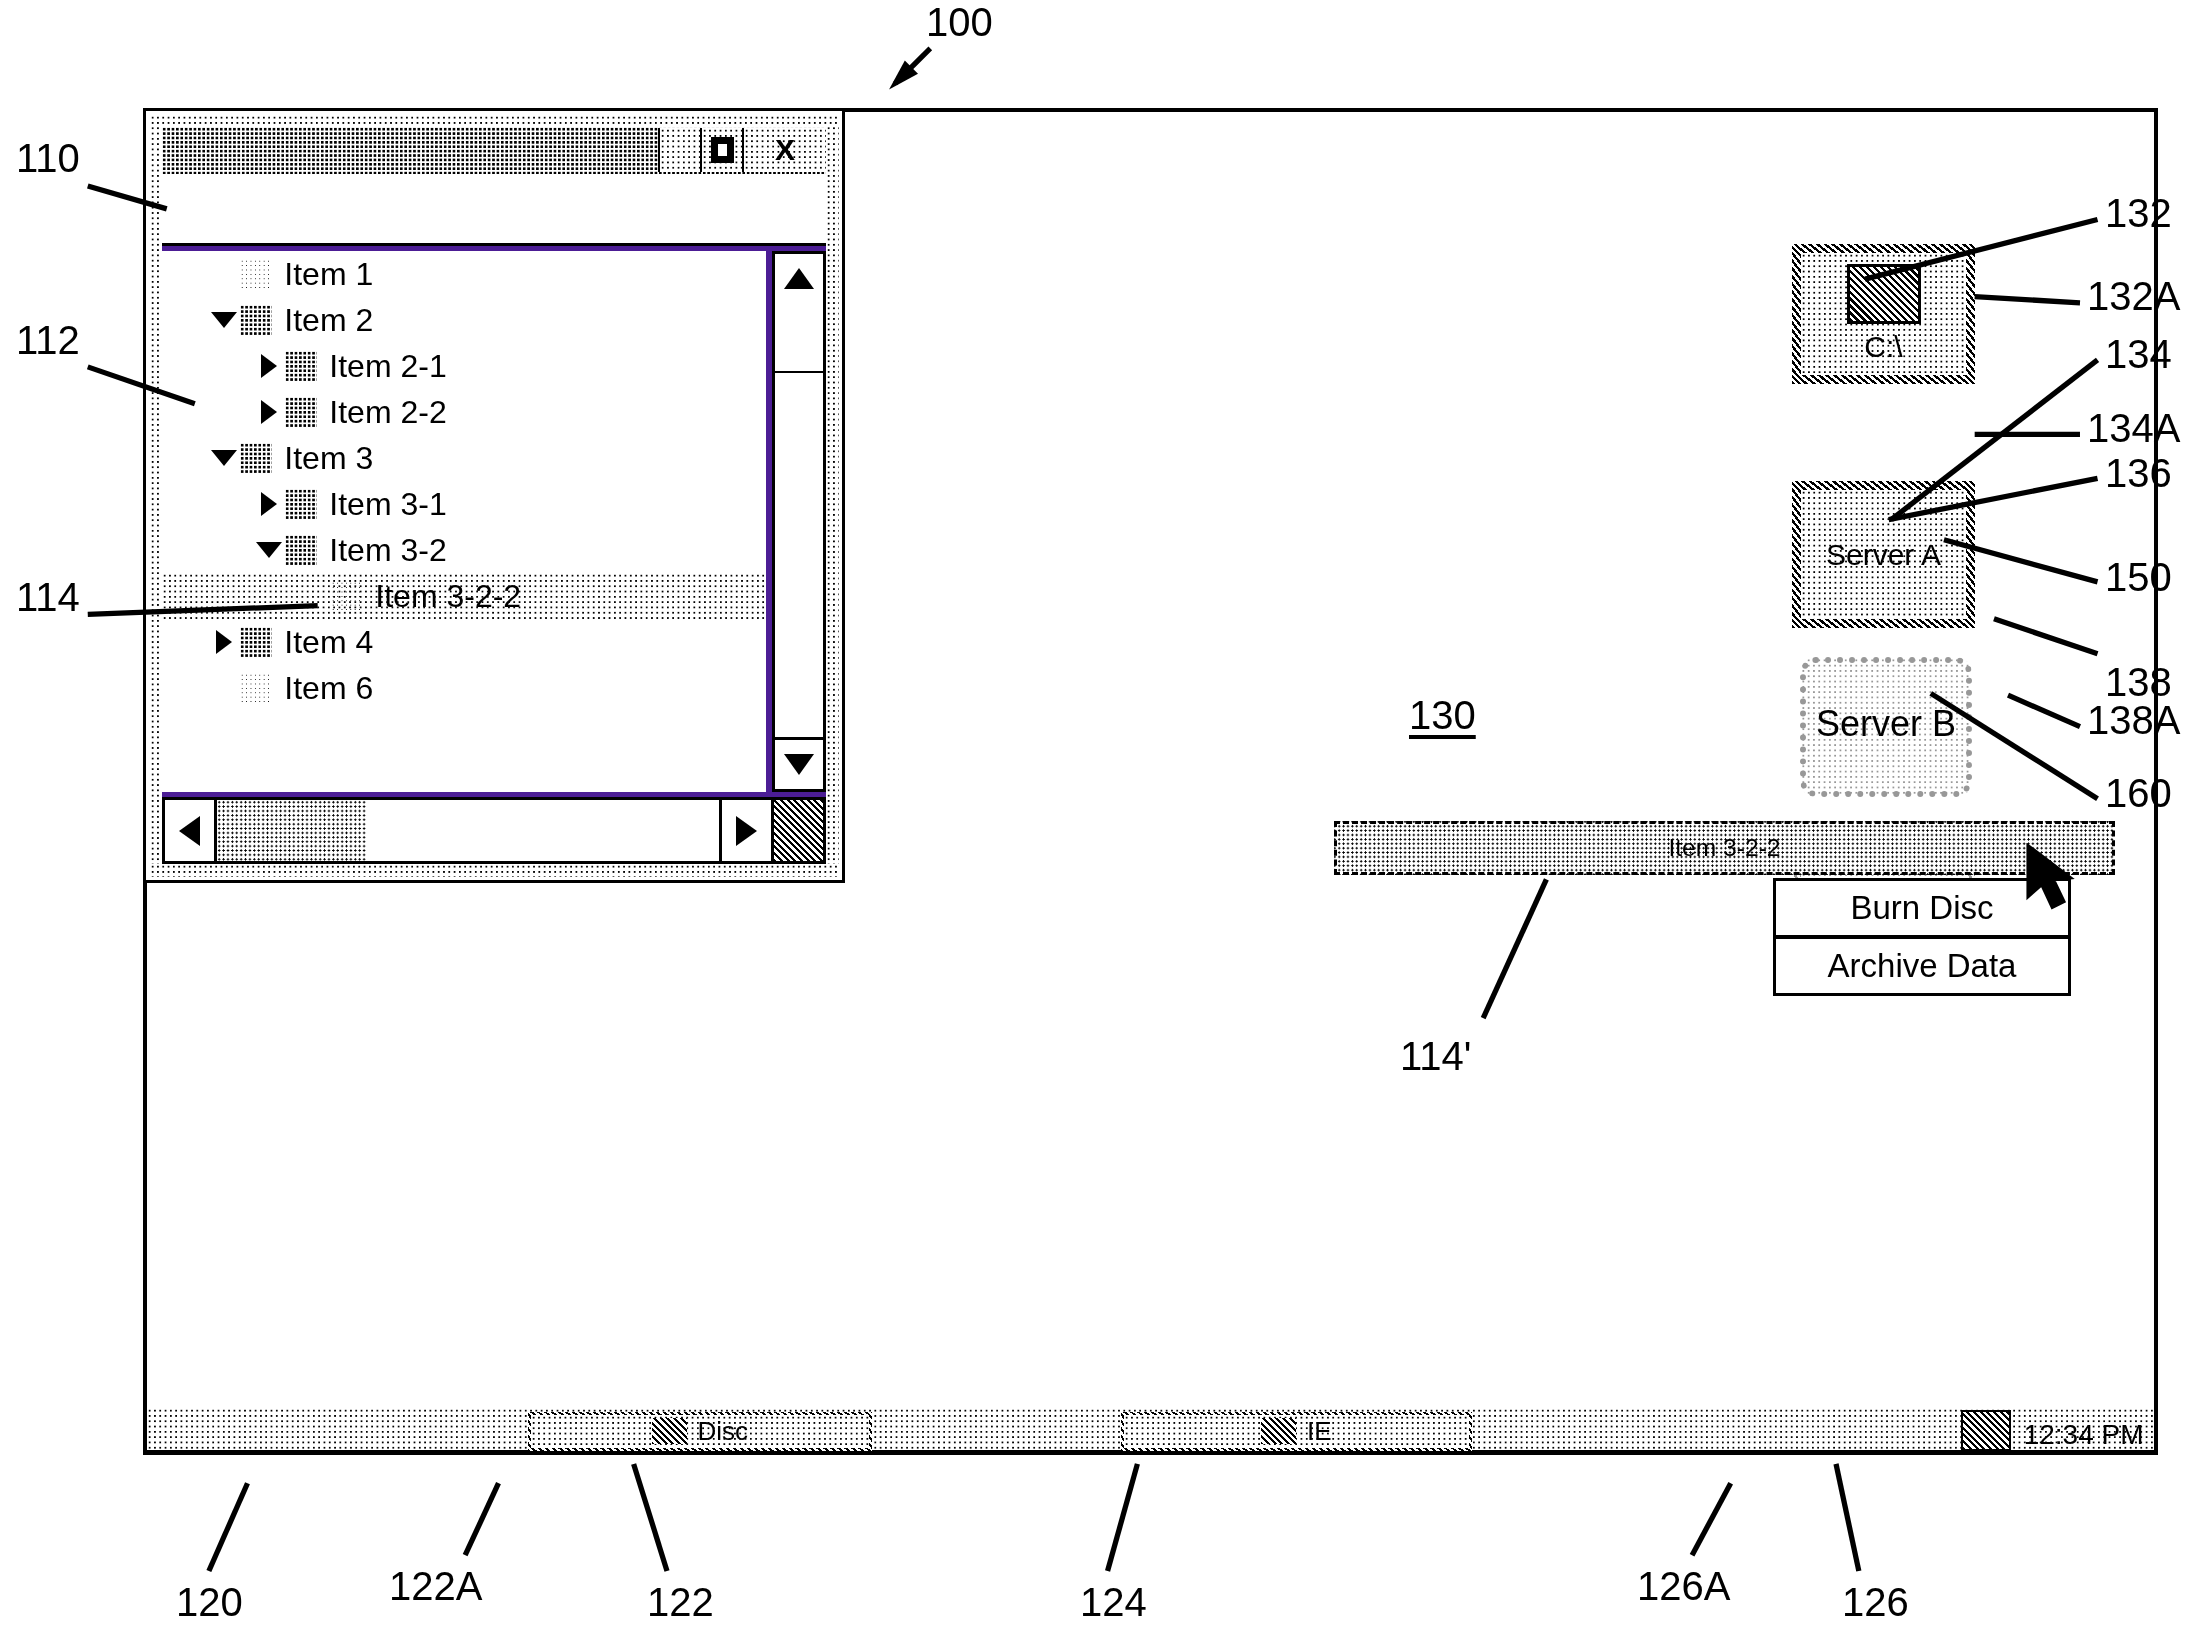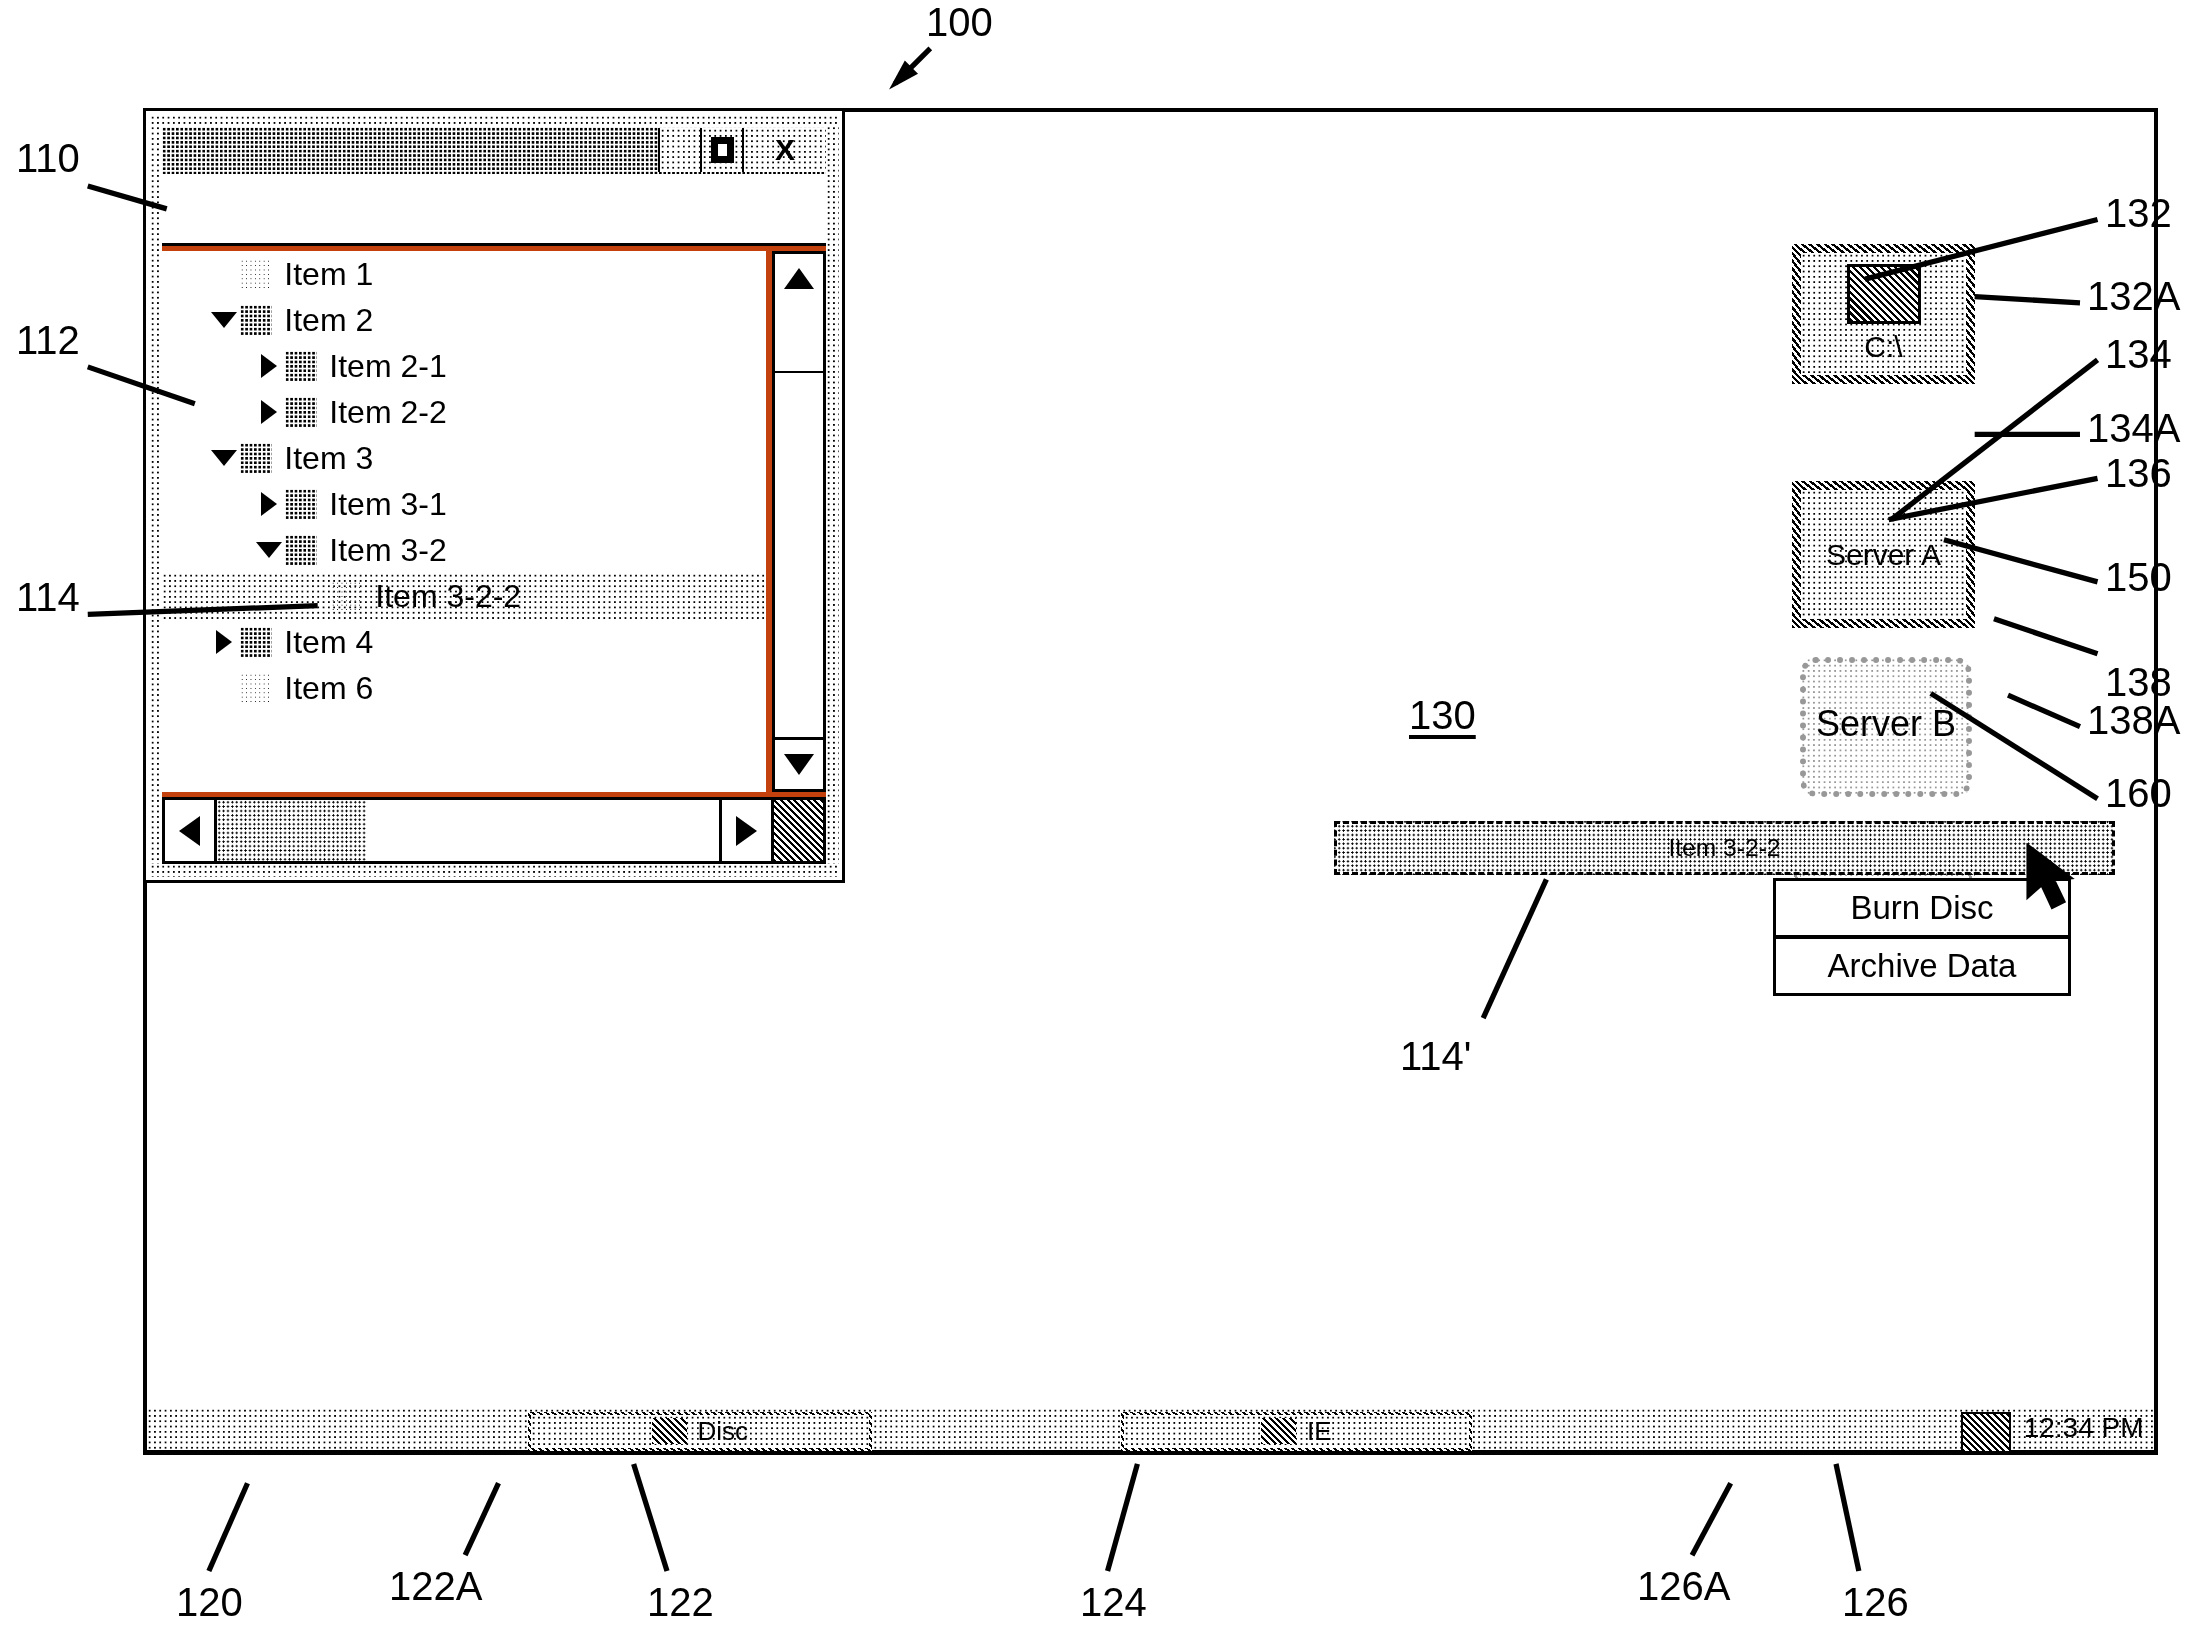--- a/index.html
+++ b/index.html
@@ -68,21 +68,21 @@
   #menubar{
     position:absolute;left:16px;top:63px;right:16px;height:68px;
     border-top:2.6px solid #000;box-sizing:border-box;
     display:flex;align-items:center;padding-left:28px;gap:33px;
   }
   .menu-item{font-size:33px;letter-spacing:0.3px;white-space:nowrap;}
   .menu-item u{text-underline-offset:4.4px;}
 
   #client{
     position:absolute;left:16px;top:132px;right:16px;bottom:16px;
-    border-top:3.5px solid #000;box-sizing:border-box;background:#c2410c;
+    border-top:3.5px solid #000;box-sizing:border-box;background:#4c1d95;
   }
 
   
   #tree{
     position:absolute;left:0;top:5.3px;right:60px;bottom:72px;
     background:#fff;overflow:hidden;
   }
   .trow{
     position:relative;height:46px;display:flex;align-items:center;
   }
@@ -160,21 +160,21 @@
     position:absolute;top:3.5px;height:39px;
     display:flex;align-items:center;justify-content:center;gap:0;
     box-sizing:border-box;font-size:26px;
   }
   #tb-mail{left:381px;width:344px;border:3.5px solid transparent;
     border-image:repeating-linear-gradient(45deg,#000 0 2.3px,#fff 2.3px 4.9px) 4;}
   #tb-ie{left:974px;width:351px;border:3.5px solid transparent;
     border-image:repeating-linear-gradient(45deg,#000 0 2.3px,#fff 2.3px 4.9px) 4;}
   .tb-appicon{width:35px;height:26px;margin-right:10.5px;
     background-image:repeating-linear-gradient(45deg,#000 0 2.1px,#fff 2.1px 4.7px);}
-  #tb-tray{position:absolute;right:10.5px;top:3.5px;height:39px;display:flex;align-items:flex-start;gap:12.3px;}
+  #tb-tray{position:absolute;right:10.5px;top:3.5px;height:39px;display:flex;align-items:flex-end;gap:12.3px;}
   #tray-icon{width:46px;height:37px;border:2.6px solid #000;
     background-image:repeating-linear-gradient(45deg,#000 0 2.1px,#fff 2.1px 4.7px);}
   #tb-clock{font-size:28px;}
 
   
   .refnum{position:absolute;font-size:40px;font-weight:normal;white-space:nowrap;}
   .refnum.u{text-decoration:underline;text-underline-offset:6.1px;}
   #leaders{position:absolute;left:0;top:0;width:2209px;height:1650px;pointer-events:none;z-index:50;}
 </style>
 </head>

